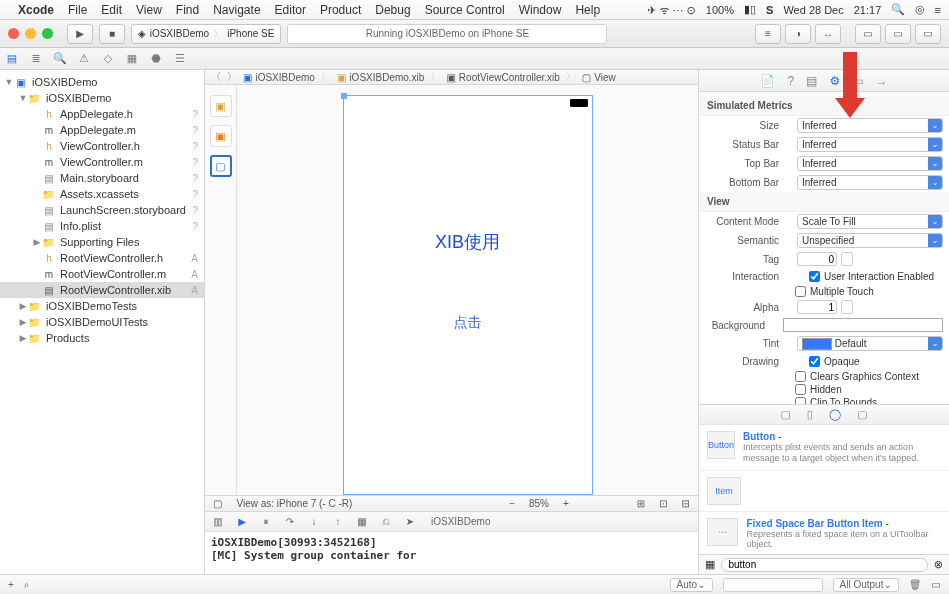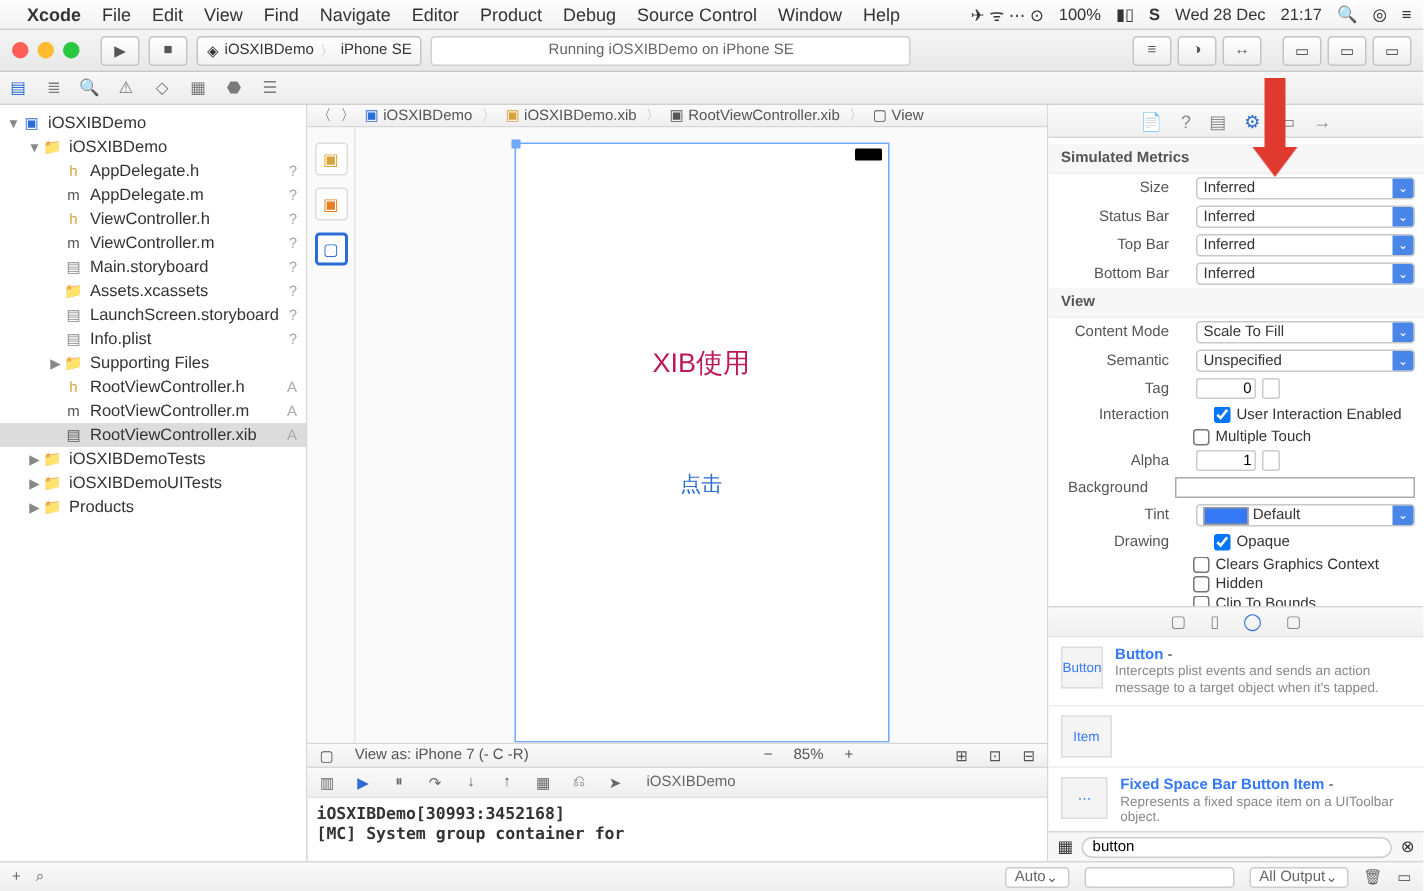--- a/index.html
+++ b/index.html
@@ -47,21 +47,21 @@
 .jumpbar .chev{color:#bbb;}
 .canvas-wrap{ flex:1; display:flex; position:relative; background:#fafafa;}
 .doc-outline{ width:32px; border-right:1px solid #e3e3e3; display:flex; flex-direction:column; align-items:center; gap:8px; padding-top:10px;}
 .doc-outline .obj{ width:22px; height:22px; border:1px solid #ddd; border-radius:3px; background:#fff; display:flex;align-items:center;justify-content:center;}
 .doc-outline .obj.sel{ border:2px solid #2b6cd6; }
 .canvas{ flex:1; display:flex; align-items:flex-start; justify-content:center; padding-top:10px; overflow:auto;}
 .device{ width:250px; height:400px; border:1px solid #6fa8ff; background:#fff; position:relative;}
 .device .handle{ position:absolute; width:6px;height:6px;background:#6fa8ff; top:-3px; left:-3px;}
 .device .statusbar{ height:14px; display:flex; justify-content:flex-end; align-items:center; padding:0 4px;}
 .device .battery{ width:18px;height:8px;border:1px solid #000; border-radius:1px; position:relative; background:#000;}
-.device .label1{ text-align:center; margin-top:120px; font-size:18px; color:#be185d;}
+.device .label1{ text-align:center; margin-top:120px; font-size:18px; color:#1d4ed8;}
 .device .btn1{ text-align:center; margin-top:60px; font-size:14px; color:#2b6cd6;}
 
 .canvas-footer{ height:22px; border-top:1px solid #d6d6d6; background:linear-gradient(#fafafa,#efefef); display:flex; align-items:center; padding:0 8px; gap:14px; font-size:10px; color:#555;}
 .canvas-footer .zoom{margin-left:auto; display:flex; gap:14px; align-items:center;}
 
 
 .debug{ height:86px; border-top:1px solid #d6d6d6; display:flex; flex-direction:column;}
 .debug-bar{ height:20px; background:linear-gradient(#fafafa,#efefef); border-bottom:1px solid #e0e0e0; display:flex; align-items:center; padding:0 6px; gap:10px; font-size:10px; color:#666;}
 .debug-bar .ico{width:14px;text-align:center;}
 .console{ flex:1; font-family: Menlo, monospace; font-size:11px; padding:4px 6px; white-space:pre-wrap; overflow:auto; font-weight:bold;}

